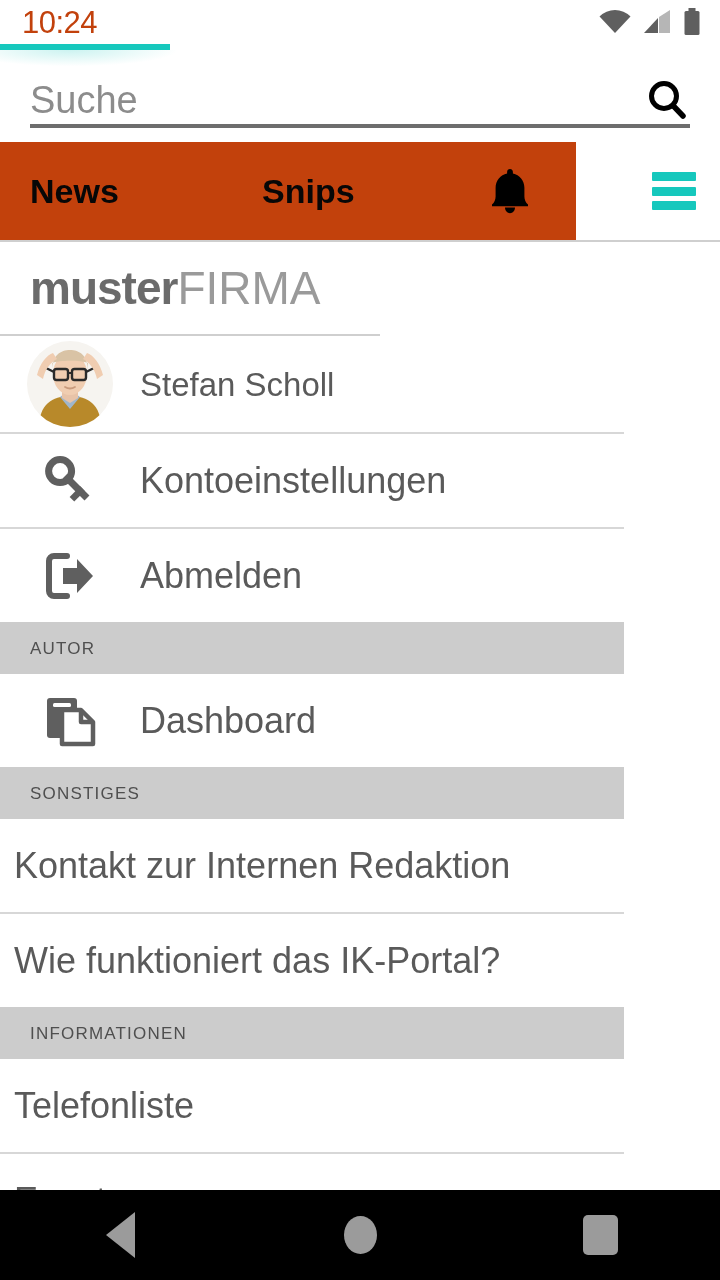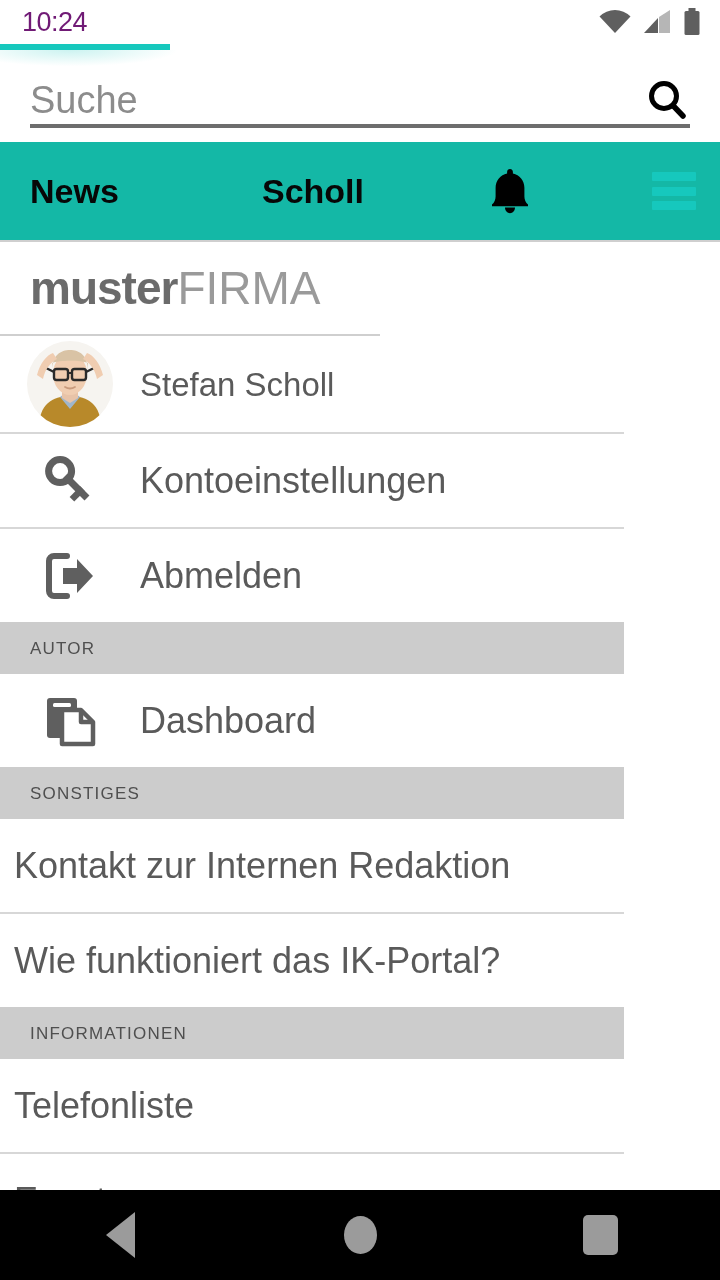--- a/index.html
+++ b/index.html
@@ -26,23 +26,23 @@
     top: 0; left: 0;
     width: 720px;
     height: 44px;
     background: #ffffff;
     display: flex;
     align-items: center;
     justify-content: space-between;
     padding: 0 18px 0 22px;
   }
   #status-clock {
-    font-size: 27px;
+    font-size: 31px;
     font-weight: 400;
-    color: #701a75;
+    color: #c2410c;
     letter-spacing: -0.5px;
     line-height: 1;
   }
   #status-icons {
     display: flex;
     align-items: center;
     gap: 10px;
   }
   .status-ico { display: block; }
 
@@ -96,25 +96,25 @@
     top: 124px; left: 30px;
     width: 660px;
     height: 4px;
     background: #6d6d6d;
   }
 
   
   #tab-bar {
     position: absolute;
     top: 142px; left: 0;
-    width: 720px;
+    width: 576px;
     height: 98px;
     display: flex;
     align-items: center;
-    background: #14b8a6;
+    background: #c2410c;
   }
   .tab-label {
     font-size: 34px;
     font-weight: bold;
     color: #070707;
     background: none;
     border: none;
     padding: 0;
     cursor: pointer;
     font-family: "Liberation Sans", sans-serif;
@@ -309,21 +309,21 @@
       <svg width="44" height="44" viewBox="0 0 44 44">
         <circle cx="19" cy="18" r="12.5" fill="none" stroke="#000000" stroke-width="5"></circle>
         <line x1="28" y1="27.5" x2="38" y2="38" stroke="#000000" stroke-width="5.5" stroke-linecap="round"></line>
       </svg>
     </button>
   </div>
   <div id="search-underline"></div>
 
   <div id="tab-bar">
     <button id="tab-news" class="tab-label">News</button>
-    <button id="tab-snips" class="tab-label">Scholl</button>
+    <button id="tab-snips" class="tab-label">Snips</button>
     <button id="bell-btn">
       <svg width="46" height="50" viewBox="0 0 46 50">
         <path d="M23 3 C24.6 3 25.9 4.3 25.9 6 L25.9 7.6 C32.6 8.9 37.4 14.8 37.4 21.8 L37.4 30.5 C37.4 33.8 38.7 36.6 41 38.5 L41 40.2 L5 40.2 L5 38.5 C7.3 36.6 8.6 33.8 8.6 30.5 L8.6 21.8 C8.6 14.8 13.4 8.9 20.1 7.6 L20.1 6 C20.1 4.3 21.4 3 23 3 Z" fill="#000000"></path>
         <path d="M18 41.5 C18 44.8 20.3 47.2 23 47.2 C25.7 47.2 28 44.8 28 41.5 Z" fill="#000000"></path>
       </svg>
     </button>
     <button id="menu-btn">
       <span class="menu-bar-line"></span>
       <span class="menu-bar-line"></span>
       <span class="menu-bar-line"></span>

